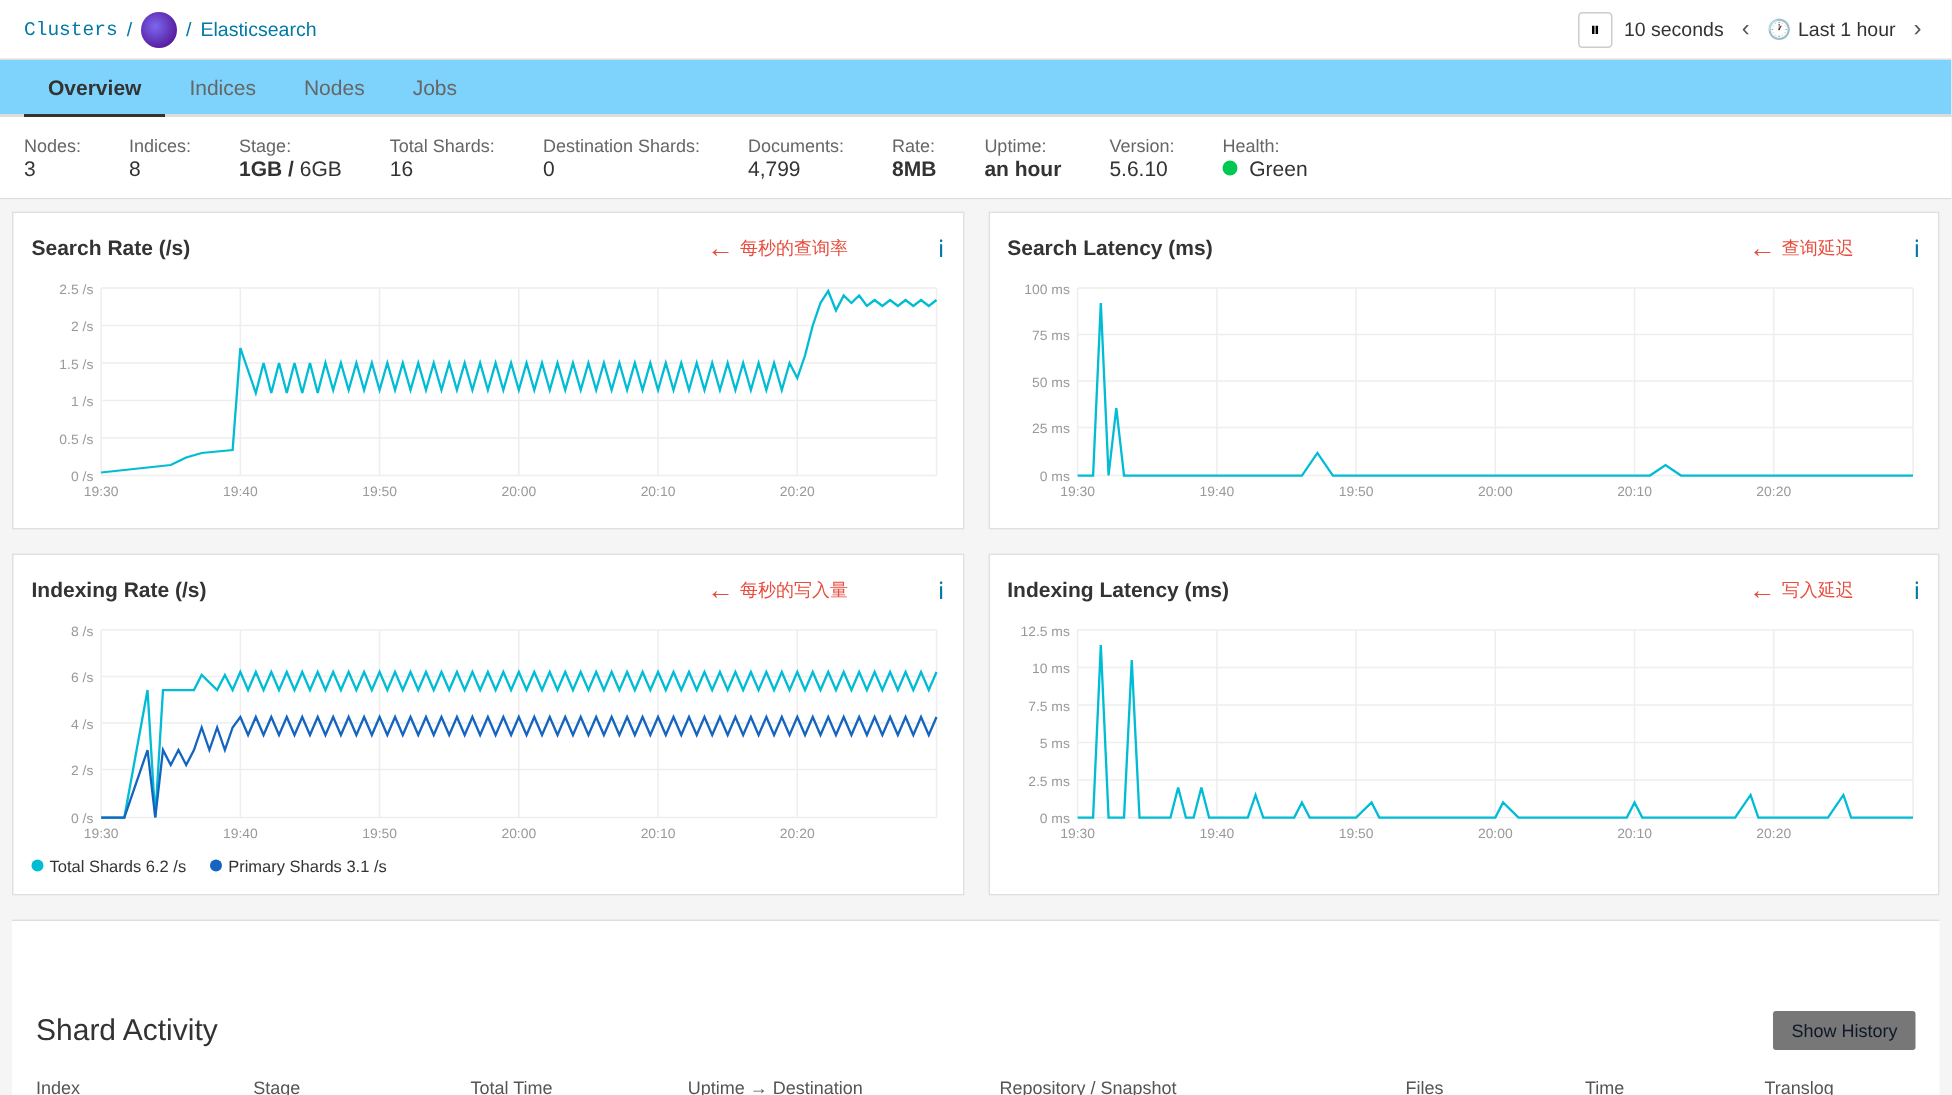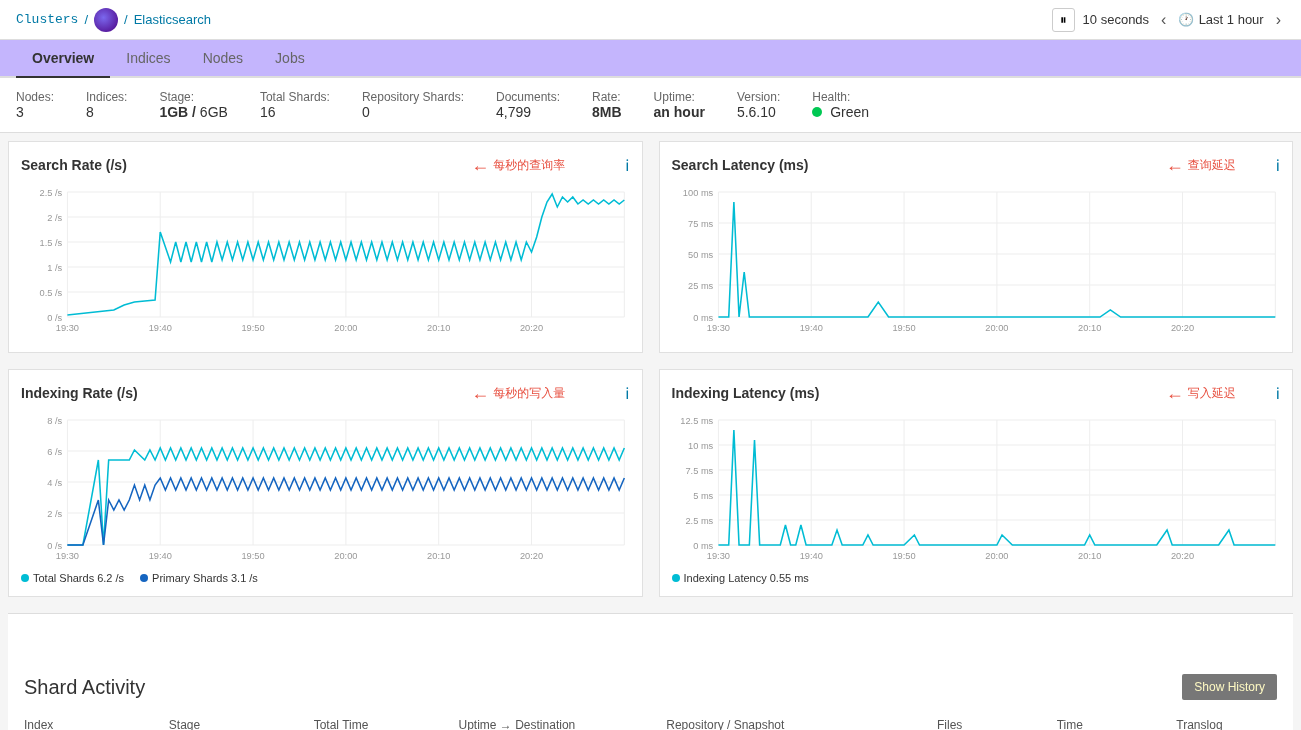--- a/index.html
+++ b/index.html
@@ -11,39 +11,39 @@
       height: 40px;
     }
     .breadcrumb { display: flex; align-items: center; gap: 6px; font-size: 13px; color: #0079a5; }
     .cluster-icon { width: 24px; height: 24px; border-radius: 50%; background: radial-gradient(circle at 40% 40%, #7b68ee, #4b0082); display: inline-block; }
 
     .top-controls { display: flex; align-items: center; gap: 8px; }
     .pause-btn { background: none; border: 1px solid #ccc; padding: 3px 7px; cursor: pointer; border-radius: 3px; }
     .nav-btn { background: none; border: none; cursor: pointer; color: #555; font-size: 16px; padding: 0 4px; }
     .time-range { display: flex; align-items: center; gap: 4px; color: #333; font-size: 13px; }
 
-    .nav-tabs { display: flex; padding: 0 16px; background: #c4b5fd; border-bottom: 2px solid #ddd; }
+    .nav-tabs { display: flex; padding: 0 16px; background: #7dd3fc; border-bottom: 2px solid #ddd; }
     .nav-tab { padding: 10px 16px; cursor: pointer; font-size: 14px; color: #666; text-decoration: none; border-bottom: 2px solid transparent; margin-bottom: -2px; }
     .nav-tab.active { color: #333; border-bottom: 2px solid #333; font-weight: 600; }
 
     .stats-bar { display: flex; align-items: flex-start; padding: 12px 16px; background: #fff; border-bottom: 1px solid #ddd; gap: 32px; }
     .stat-item { display: flex; flex-direction: column; }
     .stat-label { color: #666; font-size: 12px; }
     .stat-value { font-size: 14px; color: #333; }
     .stat-value b { font-weight: 700; }
     .health-dot { width: 10px; height: 10px; border-radius: 50%; background: #00c853; display: inline-block; margin-right: 4px; }
 
     .charts-container { display: grid; grid-template-columns: 1fr 1fr; gap: 0; background: #f5f5f5; padding: 0; }
     .chart-panel { background: #fff; margin: 8px; padding: 12px; border: 1px solid #e0e0e0; position: relative; }
     .chart-header { display: flex; align-items: center; justify-content: space-between; margin-bottom: 6px; gap: 40px; }
     .chart-title { font-size: 14px; font-weight: 600; color: #333; }
     .info-icon { color: #0079a5; cursor: pointer; font-size: 16px; }
     .chart-legend { display: flex; align-items: center; gap: 16px; margin-top: 4px; font-size: 11px; }
     .legend-dot { width: 8px; height: 8px; border-radius: 50%; display: inline-block; margin-right: 4px; }
-    .show-history-btn { background: #777; color: #fef9c3; border: none; padding: 6px 12px; cursor: pointer; font-size: 12px; border-radius: 2px; }
+    .show-history-btn { background: #777; color: #0f172a; border: none; padding: 6px 12px; cursor: pointer; font-size: 12px; border-radius: 2px; }
 
     svg.chart-svg { width: 100%; height: 155px; }
     .grid-line { stroke: #eee; stroke-width: 1; }
     .chart-line { fill: none; stroke-width: 1.5; }
     .teal-line { stroke: #00bcd4; }
     .blue-line { stroke: #1565c0; }
   </style>
 </head>
 <body>
 
@@ -85,21 +85,21 @@
   </div>
   <div class="stat-item">
     <span class="stat-label">Stage:</span>
     <span class="stat-value"><b>1GB /</b> 6GB</span>
   </div>
   <div class="stat-item">
     <span class="stat-label">Total Shards:</span>
     <span class="stat-value">16</span>
   </div>
   <div class="stat-item">
-    <span class="stat-label">Repository Shards:</span>
+    <span class="stat-label">Destination Shards:</span>
     <span class="stat-value">0</span>
   </div>
   <div class="stat-item">
     <span class="stat-label">Documents:</span>
     <span class="stat-value">4,799</span>
   </div>
   <div class="stat-item">
     <span class="stat-label">Rate:</span>
     <span class="stat-value"><b>8MB</b></span>
   </div>
@@ -345,23 +345,20 @@
         110,115 115,135 120,135 125,115 130,135 135,135
         140,135 145,135 150,135 155,135 160,120 165,135 170,135
         175,135 180,135 185,135 190,125 195,135 200,135 210,135 220,135
         225,135 235,125 240,135 250,135 260,135 270,135 280,135 290,135
         300,135 310,135 315,135 320,125 330,135 340,135 350,135 360,135
         370,135 380,135 390,135 400,135 405,125 410,135 420,135 430,135
         440,135 450,135 460,135 470,135 480,120 485,135 495,135
         500,135 510,135 520,135 530,135 540,120 545,135 555,135 565,135 575,135 585,135
       "></polyline>
     </svg>
-    <div class="chart-legend">
-      <span><span class="legend-dot" style="background:#00bcd4;"></span><span>Indexing Latency 0.55 ms</span></span>
-    </div>
   </div>
 
 </div>
 
 <div style="background:#fff;margin:8px;padding:12px 16px;border-top:1px solid #ddd;">
   <div style="display:flex;justify-content:space-between;align-items:center;margin-bottom:12px;margin-top:48px;">
     <span style="font-size:20px;font-weight:400;">Shard Activity</span>
     <button class="show-history-btn">Show History</button>
   </div>
   <div style="display:grid;grid-template-columns:1fr 1fr 1fr 1.5fr 2fr 0.8fr 0.8fr 0.8fr;gap:19px;padding:6px 0;border-bottom:1px solid #ddd;color:#555;font-size:12px;">

